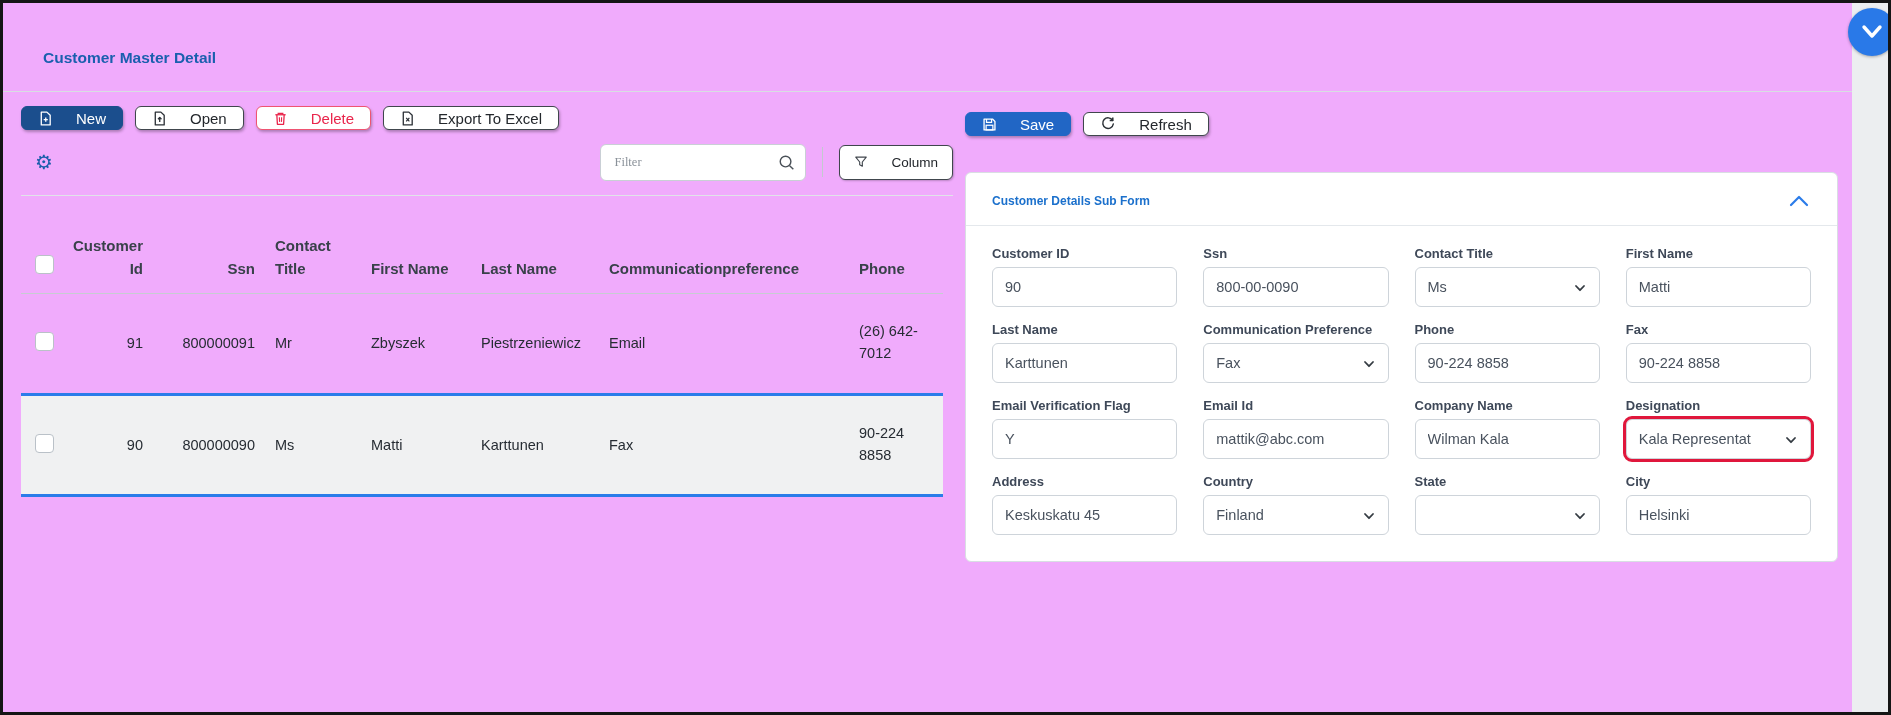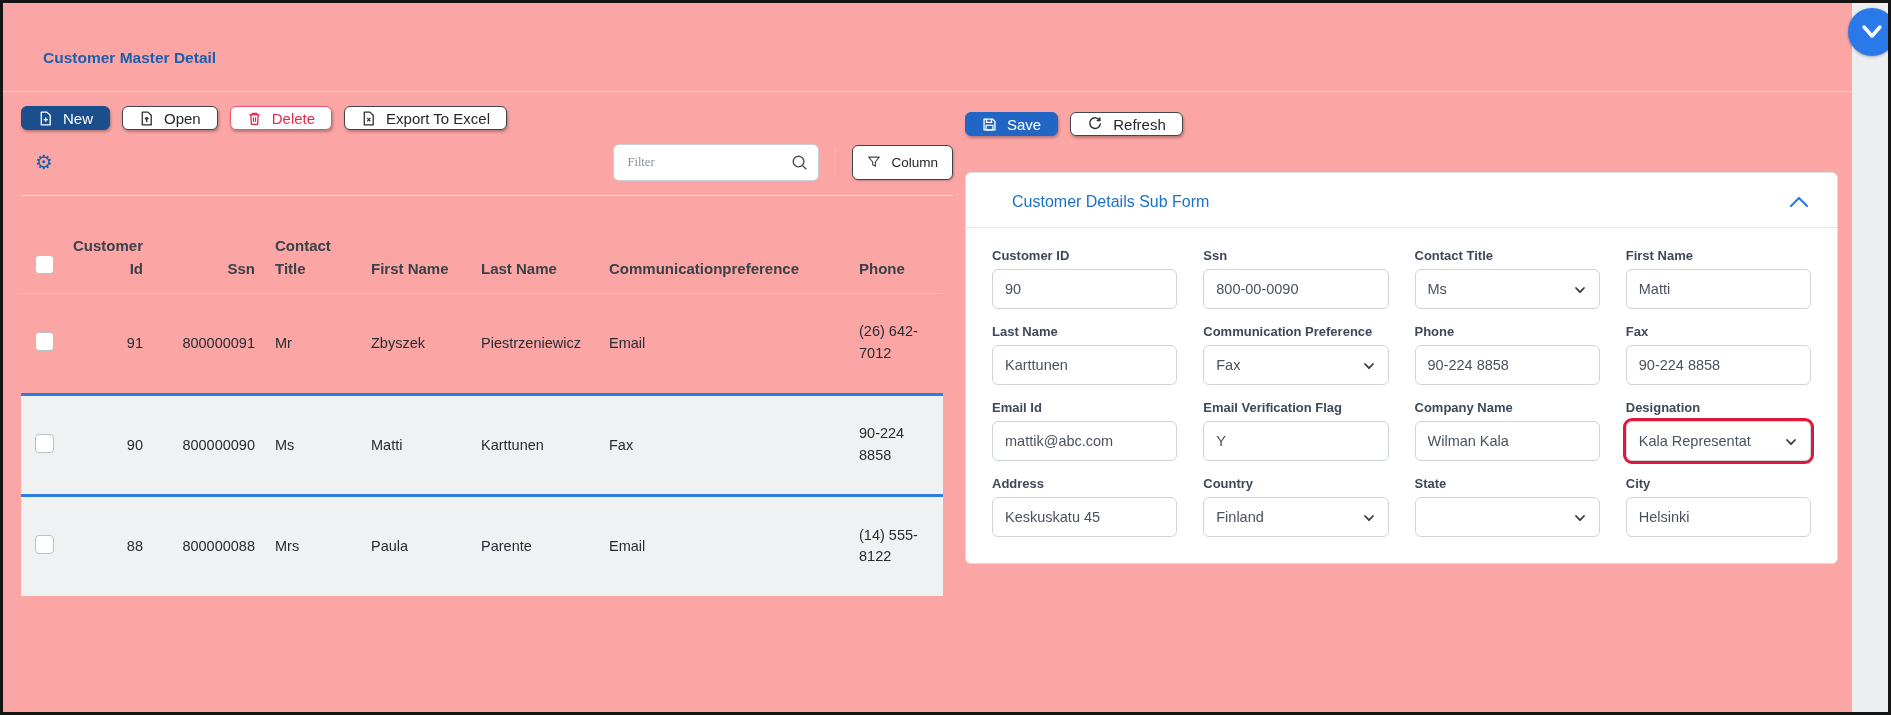--- a/index.html
+++ b/index.html
@@ -1,30 +1,30 @@
 <!DOCTYPE html>
 <html><head>
 <meta charset="utf-8">
 <style>
   html,body{margin:0;padding:0;background:#f5f5f5;}
   .window{
     width:1891px;height:715px;box-sizing:border-box;position:relative;overflow:hidden;
-    border:3px solid #151515;background:#fca5a5;
+    border:3px solid #151515;background:#f0abfc;
     font-family:"Liberation Sans",sans-serif;color:#262c33;
   }
   
   .titlebar{height:89px;box-sizing:border-box;border-bottom:1px solid #d8dde2;
     display:flex;align-items:flex-end;padding:0 0 24px 40px;}
   .title{color:#1a5fae;font-size:15.5px;font-weight:700;}
   
   .content{display:flex;align-items:flex-start;padding-left:18px;height:620px;}
   .left-panel{width:932px;flex:none;}
   .right-panel{flex:1;margin-left:12px;padding-right:50px;min-width:0;}
   
-  .btn{display:inline-flex;align-items:center;gap:10px;height:22px;padding:11px 16px;
+  .btn{display:inline-flex;align-items:center;gap:23px;height:22px;padding:11px 16px;
     border-radius:6px;font-size:15px;font-family:inherit;background:#fff;
     border:1.5px solid #40464d;color:#23272c;box-shadow:1px 2px 3px rgba(0,0,0,.28);
     cursor:pointer;white-space:nowrap;}
   .btn-navy{background:#1b4e8d;border-color:#1b4e8d;color:#fff;}
   .btn-danger{color:#e9254c;border-color:#ef5472;}
   .btn-save{background:#2166c5;border-color:#2166c5;color:#fff;}
   .icon{display:inline-flex;flex:none;}
   
   .lp-toolbar{margin-top:14px;display:flex;gap:12px;}
   .lp-row2{margin-top:12px;display:flex;align-items:center;height:40px;}
@@ -48,21 +48,21 @@
   .grid tbody tr{height:101px;}
   .grid tr.shaded td{background:#f0f1f2;}
   .grid tr.selected td{border-top:3px solid #2b7ce9;border-bottom:3px solid #2b7ce9;}
   .cb-col{width:40px;padding-left:14px !important;}
   .checkbox{display:inline-block;width:17px;height:17px;border:1.5px solid #bac1c8;border-radius:4px;background:#fff;cursor:pointer;}
   
   .rp-toolbar{margin-top:20px;display:flex;gap:12px;}
   .card{margin-top:36px;border:1px solid #d9dee3;border-radius:6px;background:#fff;}
   .card-header{display:flex;align-items:center;justify-content:space-between;
     padding:20px 26px 16px;border-bottom:1px solid #e4e8ec;}
-  .card-title{color:#1b70cc;font-size:16px;font-weight:400;margin-left:20px;}
+  .card-title{color:#1b70cc;font-size:12px;font-weight:700;}
   .collapse-btn{cursor:pointer;display:inline-flex;}
   .fields{display:grid;grid-template-columns:repeat(4,1fr);column-gap:26px;row-gap:9px;padding:14px 26px 26px;}
   .field label{display:block;font-size:13px;font-weight:700;color:#3e4858;margin:6px 0 6px;}
   .control{height:40px;box-sizing:border-box;border:1px solid #ced4da;border-radius:6px;background:#fff;
     font-size:14.5px;color:#49525e;width:100%;}
   input.control{padding:0 12px;font-family:inherit;}
   .select{position:relative;display:flex;align-items:center;padding:0 34px 0 12px;cursor:pointer;}
   .sel-chev{position:absolute;right:11px;top:12px;}
   .highlighted{outline:3px solid #e0173c;outline-offset:0px;}
   
@@ -190,30 +190,20 @@
           <tr class="selected shaded">
             <td class="cb-col"><span class="checkbox"></span></td>
             <td class="num">90</td>
             <td class="num">800000090</td>
             <td>Ms</td>
             <td>Matti</td>
             <td>Karttunen</td>
             <td>Fax</td>
             <td class="phone-cell">90-224 8858</td>
           </tr>
-          <tr class="shaded">
-            <td class="cb-col"><span class="checkbox"></span></td>
-            <td class="num">88</td>
-            <td class="num">800000088</td>
-            <td>Mrs</td>
-            <td>Paula</td>
-            <td>Parente</td>
-            <td>Email</td>
-            <td class="phone-cell">(14) 555-8122</td>
-          </tr>
         </tbody>
       </table>
     </div>
 
     <div class="right-panel">
 
       <div class="rp-toolbar">
         <button class="btn btn-save">
           <span class="icon">
             <svg width="15" height="15" viewBox="0 0 16 16">
@@ -285,26 +275,26 @@
           <div class="field">
             <label>Phone</label>
             <input class="control" value="90-224 8858" style="">
           </div>
 
           <div class="field">
             <label>Fax</label>
             <input class="control" value="90-224 8858" style="">
           </div>
           <div class="field">
+            <label>Email Verification Flag</label>
+            <input class="control" value="Y" style="">
+          </div>
+          <div class="field">
             <label>Email Id</label>
             <input class="control" value="mattik@abc.com" style="">
-          </div>
-          <div class="field">
-            <label>Email Verification Flag</label>
-            <input class="control" value="Y" style="">
           </div>
           <div class="field">
             <label>Company Name</label>
             <input class="control" value="Wilman Kala" style="">
           </div>
 
           <div class="field">
             <label>Designation</label>
             <div class="control select highlighted">
               <span>Kala Representat</span>

